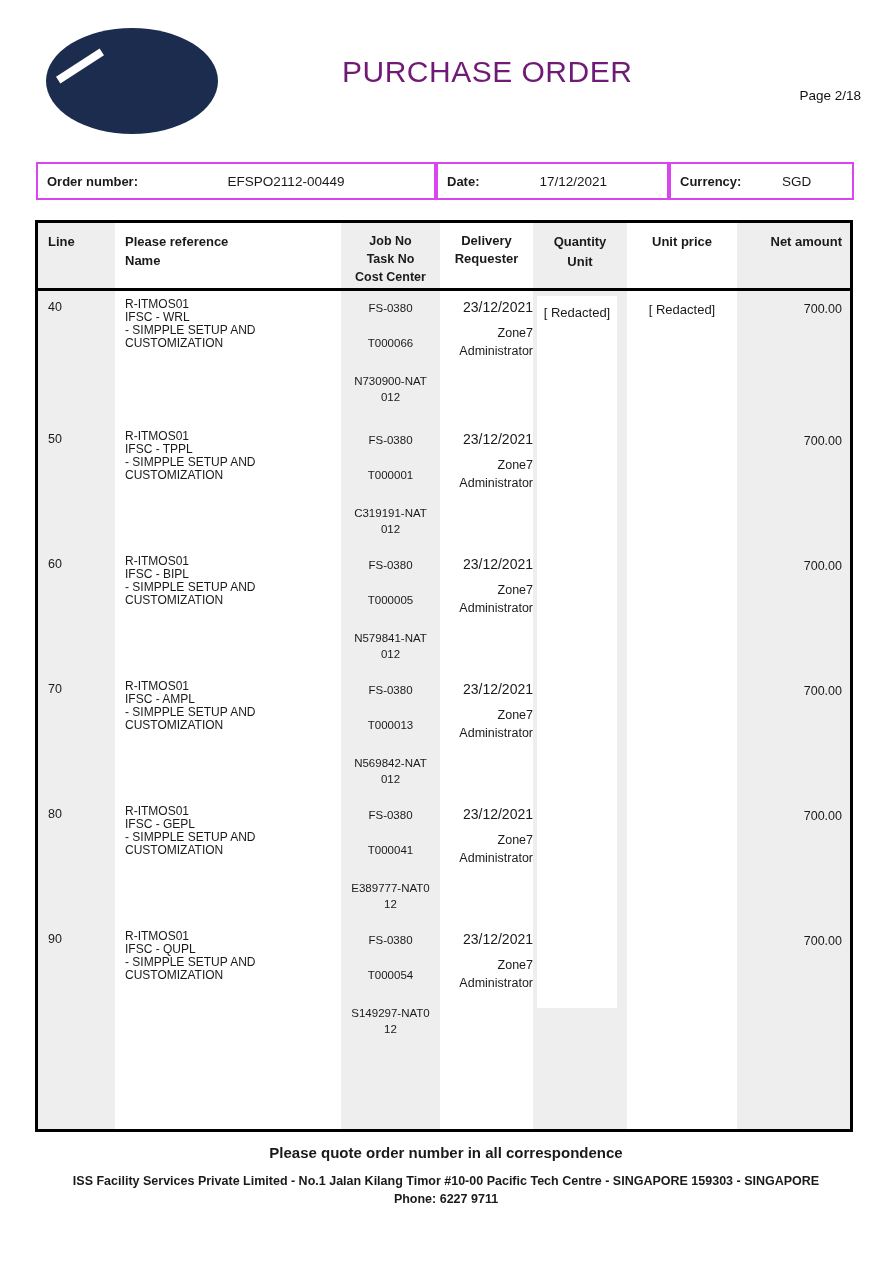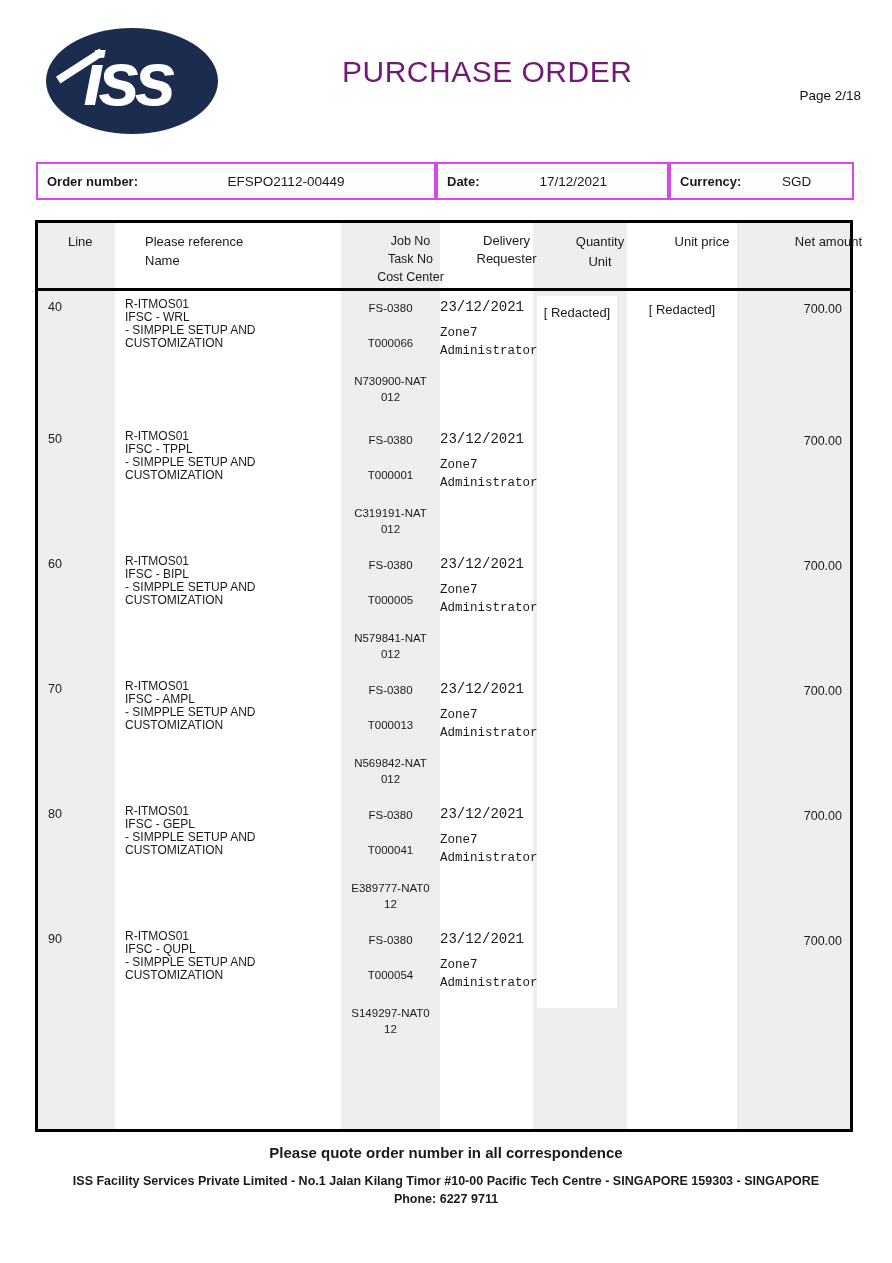--- a/index.html
+++ b/index.html
@@ -55,40 +55,40 @@
   .stripe{position:absolute;top:0;bottom:0;background:var(--gray,#eeeeee);}
   .s1{left:0;width:77px;}
   .s2{left:303px;width:99px;}
   .s3{left:495px;width:94px;}
   .s4{left:699px;width:113px;}
 
   .thead,.trow{
     position:relative;display:grid;
     grid-template-columns:77px 226px 99px 93px 94px 110px 113px;
   }
-  .thead{height:65px;border-bottom:3px solid #000;font-weight:normal;padding-left:20px;}
+  .thead{height:65px;border-bottom:3px solid #000;font-weight:bold;}
   .h{font-size:13px;line-height:19px;white-space:pre-line;}
   .h-line{padding:9px 0 0 10px;}
   .h-vendor{padding:9px 0 0 10px;}
   .h-job{text-align:center;padding-top:9px;font-size:12.5px;line-height:18px;}
   .h-del{text-align:center;padding-top:9px;line-height:18px;border-radius:21px;}
   .h-qty{text-align:center;padding-top:9px;line-height:20px;}
   .h-price{text-align:center;padding-top:9px;}
   .h-net{text-align:right;padding:9px 8px 0 0;}
 
   .trow{height:125px;}
   .trow.first{height:132px;}
   .cell{box-sizing:border-box;}
   .c-line{padding:9px 0 0 10px;font-size:12.5px;}
   .c-vendor{padding:7px 12px 0 10px;font-size:12px;line-height:13px;white-space:pre-line;}
   .c-job{text-align:center;font-size:11.5px;padding-top:11px;}
   .job-no{}
   .task-no{margin-top:23px;}
   .cost-center{margin-top:24px;line-height:16px;white-space:pre-line;}
-  .c-del{text-align:left;font-family:Liberation Mono, monospace;}
+  .c-del{text-align:right;}
   .del-date{font-size:14px;padding-top:8px;}
   .requester{margin-top:10px;font-size:12.5px;line-height:17.5px;white-space:pre-line;}
   .c-price{text-align:center;padding-top:11px;font-size:13px;}
   .c-net{text-align:right;padding:11px 8px 0 0;font-size:12.5px;}
 
   .qty-overlay{
     position:absolute;left:499px;top:73px;width:80px;height:712px;
     background:#ffffff;z-index:3;text-align:center;
   }
   .qty-overlay span{display:block;padding-top:9px;font-size:13px;}
@@ -100,21 +100,20 @@
   .footer-note{font-size:15px;margin-bottom:13px;}
   .footer-address{font-size:12.5px;}
   .footer-phone{font-size:12.5px;margin-top:4px;}
 </style>
 </head>
 <body>
 
 <div class="page">
 
   <div class="logo">
-    <div class="logo-text">iss</div>
     <div class="logo-slash"></div>
   </div>
   <div class="title">PURCHASE ORDER</div>
   <div class="page-num">Page 2/18</div>
 
   <div class="order-row">
     <div class="obox obox1">
       <span class="olabel">Order number:</span>
       <span class="ovalue">EFSPO2112-00449</span>
     </div>

